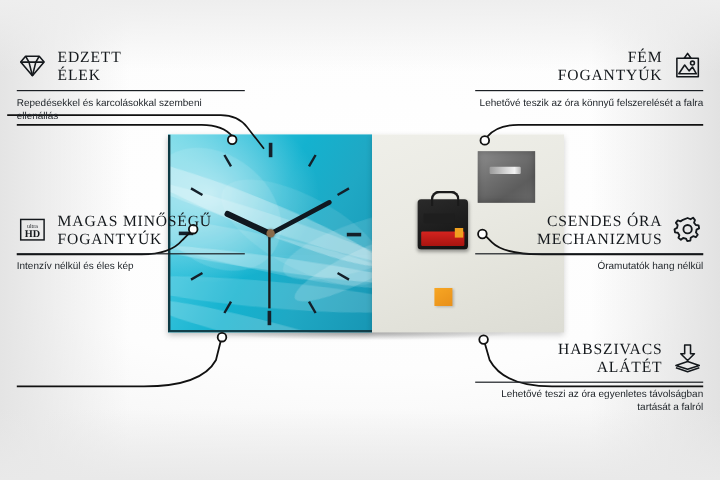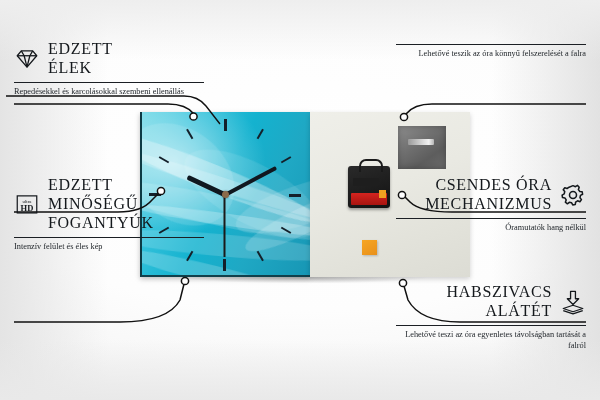--- a/index.html
+++ b/index.html
@@ -70,27 +70,27 @@
     background:linear-gradient(150deg,#f7a623,#e8901a);box-shadow:1px 1px 2px rgba(0,0,0,.2);}
   .shadow-floor{position:absolute;left:130px;top:272px;width:350px;height:14px;
     background:radial-gradient(50% 60% at 50% 40%,rgba(0,0,0,.22),rgba(0,0,0,0) 70%);}
 
   
   .callout{position:absolute;width:190px;}
   .callout.left{text-align:left;}
   .callout.right{text-align:right;}
   .head{display:flex;align-items:center;gap:8px;}
   .callout.right .head{flex-direction:row-reverse;}
-  .title{font-size:16px;letter-spacing:.7px;color:#14181c;line-height:1.18;
+  .title{font-size:13px;letter-spacing:.7px;color:#14181c;line-height:1.18;
     font-family:"Liberation Serif",serif;font-weight:400;}
   .ico{width:26px;height:26px;flex:0 0 26px;color:#14181c;}
   .ico svg{display:block;width:26px;height:26px;}
   .rule{height:1px;background:#1b1f24;margin:4px 0 4px 0;width:100%;}
   .desc{font-size:8.3px;color:#22272c;line-height:1.32;
-    font-family:Liberation Serif, serif;}
+    font-family:Liberation Sans, sans-serif;}
 
   .leader{position:absolute;left:0;top:0;width:600px;height:400px;pointer-events:none;}
 </style>
 </head>
 <body>
 
 <div id="stage">
 
   <div class="bg"></div>
   <div class="bg-vig"></div>
@@ -221,29 +221,42 @@
   <div class="callout left" style="left:14px;top:176px;">
     <div class="head">
       <span class="ico">
         <svg viewBox="0 0 32 32" fill="none" stroke="currentColor" stroke-width="1.5">
           <rect x="4" y="6" width="24" height="21"></rect>
           <text x="16" y="14.5" font-size="6" text-anchor="middle" fill="currentColor" stroke="none" font-family="Liberation Serif, serif">ultra</text>
           <text x="16" y="24" font-size="10.5" text-anchor="middle" fill="currentColor" stroke="none" font-family="Liberation Serif, serif" font-weight="bold">HD</text>
         </svg>
       </span>
       <span class="title">
-        <span>EDZETT MINŐSÉGŰ</span><br><span>FOGANTYÚK</span>
-      </span>
-    </div>
-    <div class="rule"></div>
-    <div class="desc">Intenzív felület és éles kép</div>
+        <span>MAGAS MINŐSÉGŰ</span><br><span>FOGANTYÚK</span>
+      </span>
+    </div>
+    <div class="rule"></div>
+    <div class="desc">Intenzív nélkül és éles kép</div>
   </div>
 
 
   <div class="callout right" style="left:396px;top:40px;">
+    <div class="head">
+      <span class="ico">
+        <svg viewBox="0 0 32 32" fill="none" stroke="currentColor" stroke-width="1.6" stroke-linejoin="round">
+          <path d="M16 3 L12.5 8 H19.5 Z"></path>
+          <rect x="5" y="8" width="22" height="19"></rect>
+          <path d="M7 24 L13 15 L17.5 21 L21 17 L25 24 Z"></path>
+          <circle cx="21" cy="13" r="2"></circle>
+        </svg>
+      </span>
+      <span class="title">
+        <span>FÉM</span><br><span>FOGANTYÚK</span>
+      </span>
+    </div>
     <div class="rule"></div>
     <div class="desc">Lehetővé teszik az óra könnyű felszerelését a falra</div>
   </div>
 
   <div class="callout right" style="left:396px;top:283px;">
     <div class="head">
       <span class="ico">
         <svg viewBox="0 0 32 32" fill="none" stroke="currentColor" stroke-width="1.6" stroke-linejoin="round">
           <path d="M13 3 H19 V12 H23 L16 19 L9 12 H13 Z"></path>
           <path d="M16 20 L28 24 L16 28 L4 24 Z"></path>

